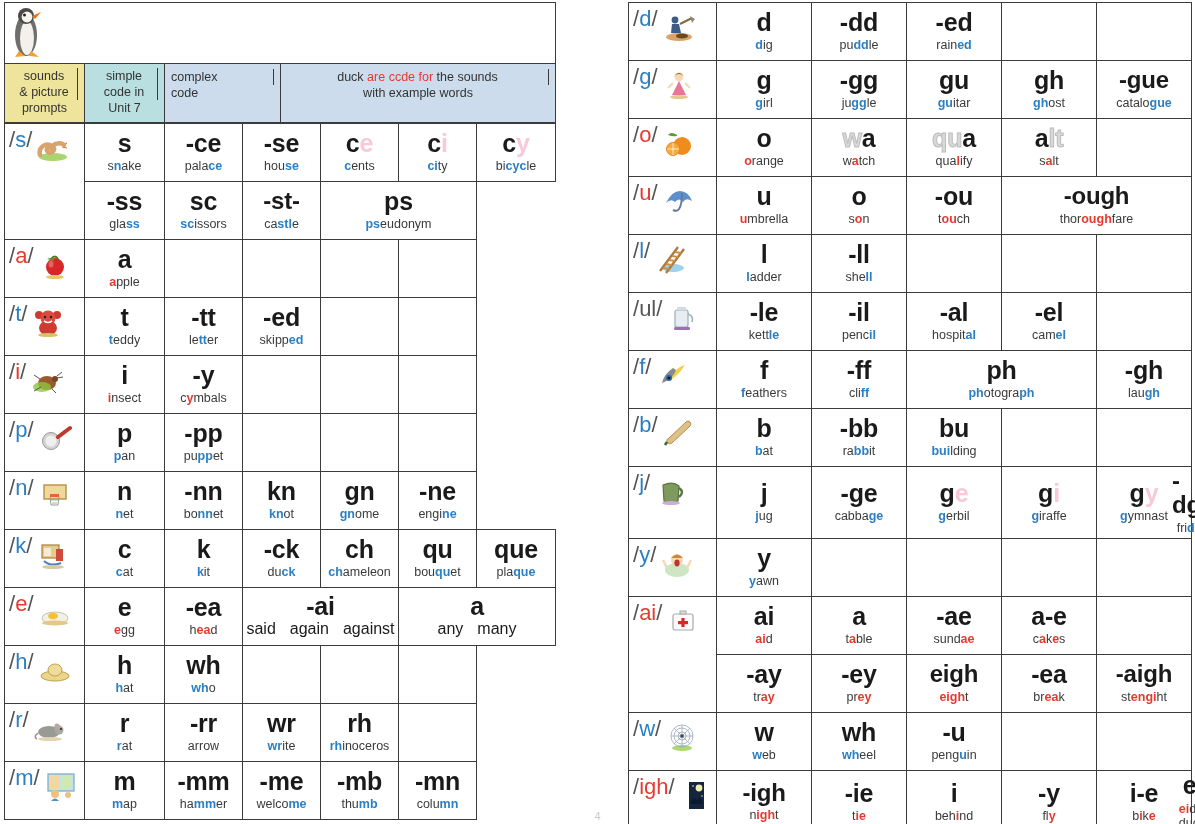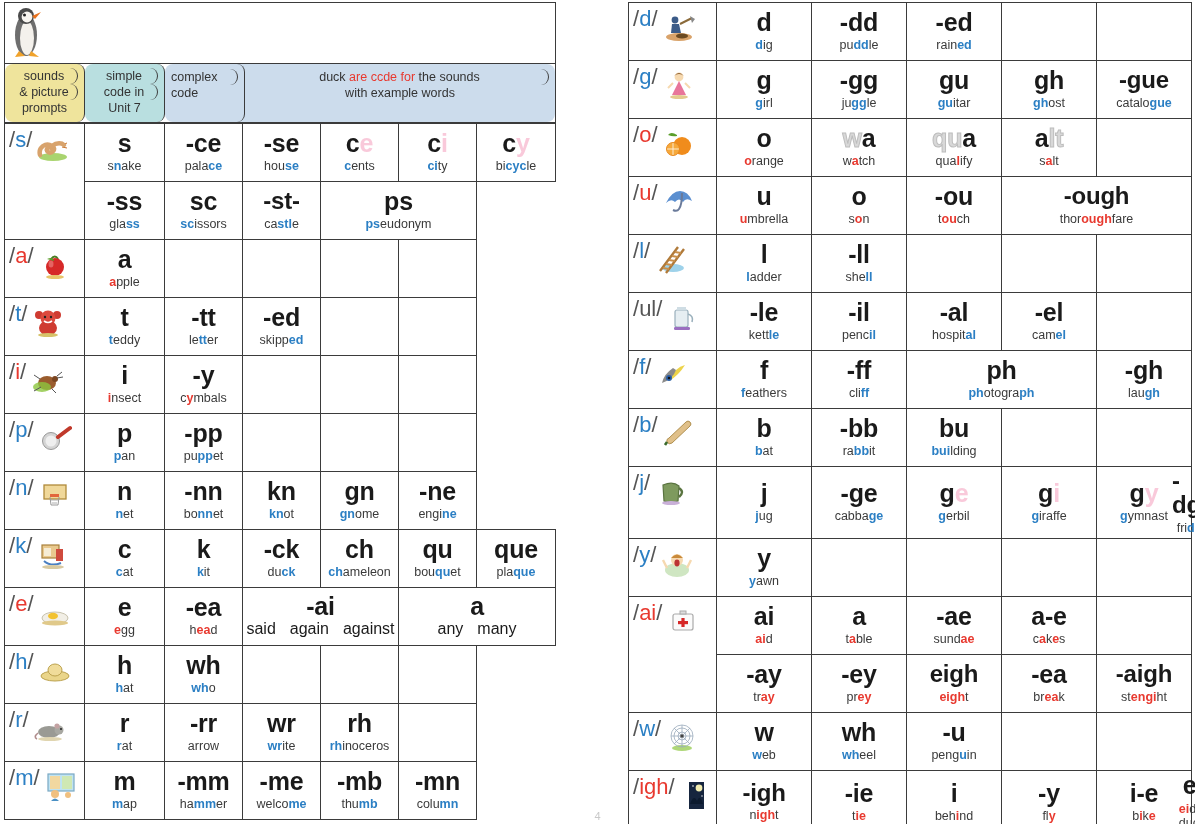--- a/index.html
+++ b/index.html
@@ -28,28 +28,28 @@
     height:60px;background:#fff;
   }
   .penguin{width:46px;flex:0 0 46px;display:flex;align-items:center;justify-content:center;}
   .title-text{flex:1;text-align:center;line-height:1.16;padding-right:6px;}
   .title-line{font-size:20.5px;font-weight:bold;letter-spacing:.1px;}
   .t-teal{color:#2f9491;}
   .t-pink{color:#f58fb4;}
 
   
   .hdr{display:flex;border:1px solid #3b3b3b;border-top:1px solid #3b3b3b;height:58px;}
-  .hdr div{border-right:1px solid #3b3b3b;box-sizing:border-box;border-radius:8px;}
+  .hdr div{border-right:1px solid #3b3b3b;box-sizing:border-box;}
   .hdr div:last-child{border-right:none;}
   .hdr-a{width:80px;background:#efe49c;}
   .hdr-b{width:80px;background:#b9dfe0;}
   .hdr-c{flex:1;background:#ccdcec;display:flex;}
   .hdr-cell-txt{font-size:12.5px;line-height:1.28;padding:5px 6px 0 6px;color:#333;}
   .hdr-a .hdr-cell-txt,.hdr-b .hdr-cell-txt{text-align:center;padding-top:4px;}
-  .hdr-c1{width:80px;text-align:left;}
+  .hdr-c1{width:116px;text-align:left;}
   .hdr-c2{flex:1;text-align:center;}
   .red{color:#e8392f;}
 
   
   .cell{height:100%;display:flex;flex-direction:column;justify-content:center;align-items:center;box-sizing:border-box;padding:2px 1px 3px 1px;}
   .graph{font-size:25px;font-weight:bold;line-height:1.02;letter-spacing:-0.2px;}
   .graph.sm{font-size:24px;}
   .word{font-size:12.5px;line-height:1.15;margin-top:3px;color:#3a3a3a;}
   .word .b{color:#2b7fc4;font-weight:bold;}
   .word .r{color:#e8392f;font-weight:bold;}

